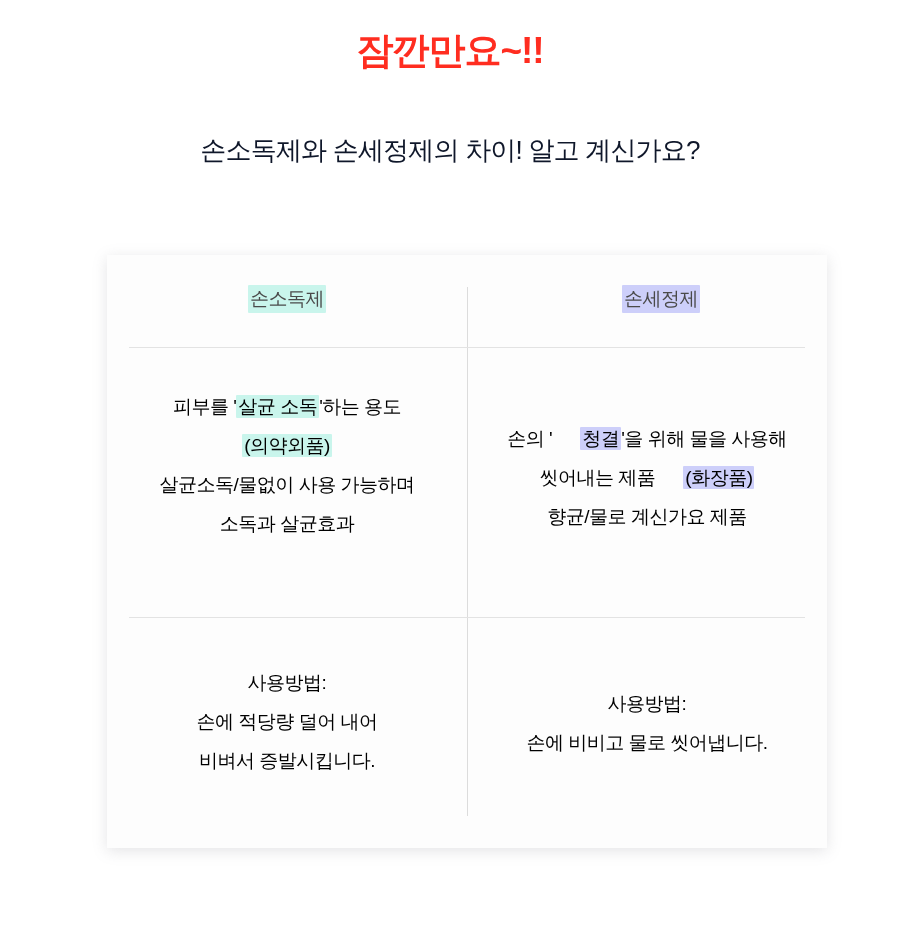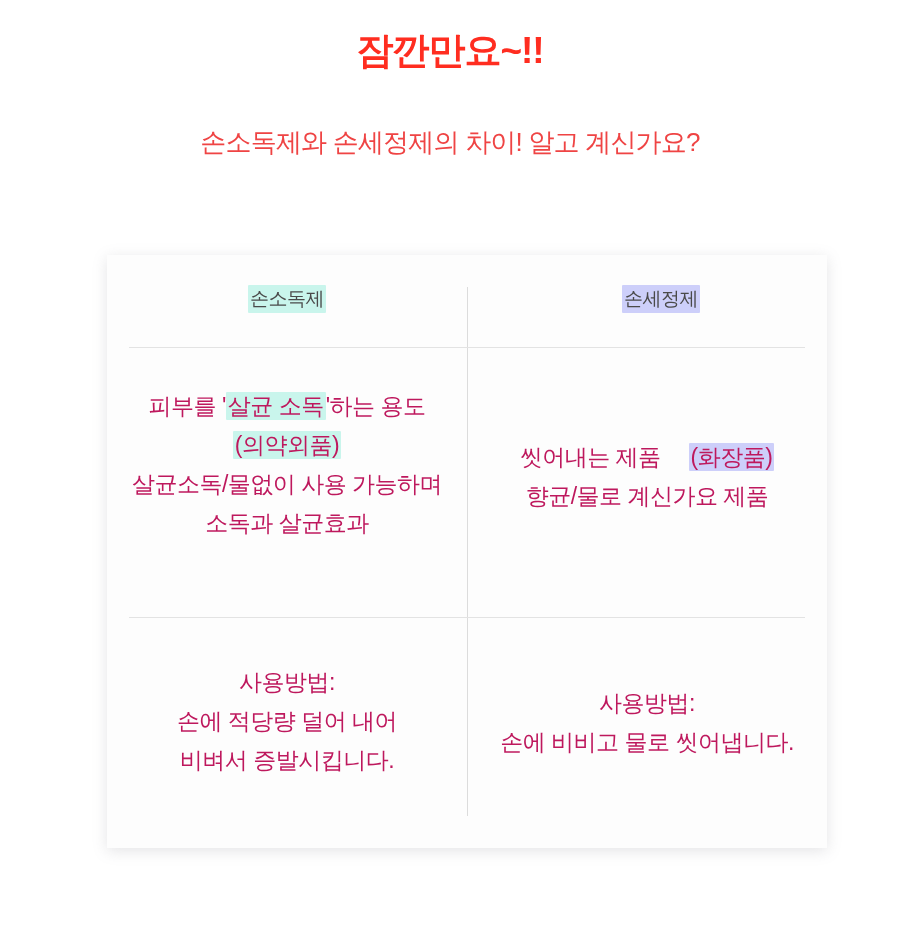--- a/index.html
+++ b/index.html
@@ -26,26 +26,26 @@
     margin: 0;
     padding-top: 26px;
     text-align: center;
     font-size: 37px;
     font-weight: bold;
     color: #ff2d20;
     letter-spacing: -1px;
   }
 
   .subhead {
-    margin: 0;
+    margin: 8px;
     padding-top: 49px;
     text-align: center;
     font-size: 26px;
     font-weight: 500;
-    color: #ef4444;
+    color: #0f172a;
     letter-spacing: -0.8px;
   }
 
   .card {
     position: absolute;
     left: 107px;
     top: 255px;
     width: 720px;
     height: 593px;
     background: #fdfdfd;
@@ -94,24 +94,24 @@
     justify-content: center;
     font-size: 19px;
     letter-spacing: -0.5px;
   }
 
   .cell {
     display: flex;
     flex-direction: column;
     justify-content: center;
     text-align: center;
-    font-size: 23px;
+    font-size: 19px;
     line-height: 39px;
     letter-spacing: -0.5px;
-    color: #be185d;
+    color: #000000;
     padding: 0 18px;
     box-sizing: border-box;
   }
   .cell.mid { height: 270px; }
   .cell.bot { height: 231px; margin-top: 20px; }
 
   
   .col-left .cell.mid { padding-bottom: 18px; }
   .col-right .cell.mid { padding-top: 6px; }
   .col-left .cell.bot { padding-bottom: 30px; }
@@ -172,20 +172,23 @@
       </div>
 
       <div class="col col-right">
 
         <div class="col-head">
           <span class="mark-violet">손세정제</span>
         </div>
 
         <div class="cell mid">
           <span class="line">
+            <span>손의 '</span><span class="mark-violet">청결</span><span>'을 위해 물을 사용해</span>
+          </span>
+          <span class="line">
             <span>씻어내는 제품</span><span class="mark-violet">(화장품)</span>
           </span>
           <span class="line">향균/물로 계신가요 제품</span>
         </div>
 
         <div class="cell bot">
           <span class="line">사용방법:</span>
           <span class="line">손에 비비고 물로 씻어냅니다.</span>
         </div>
 

